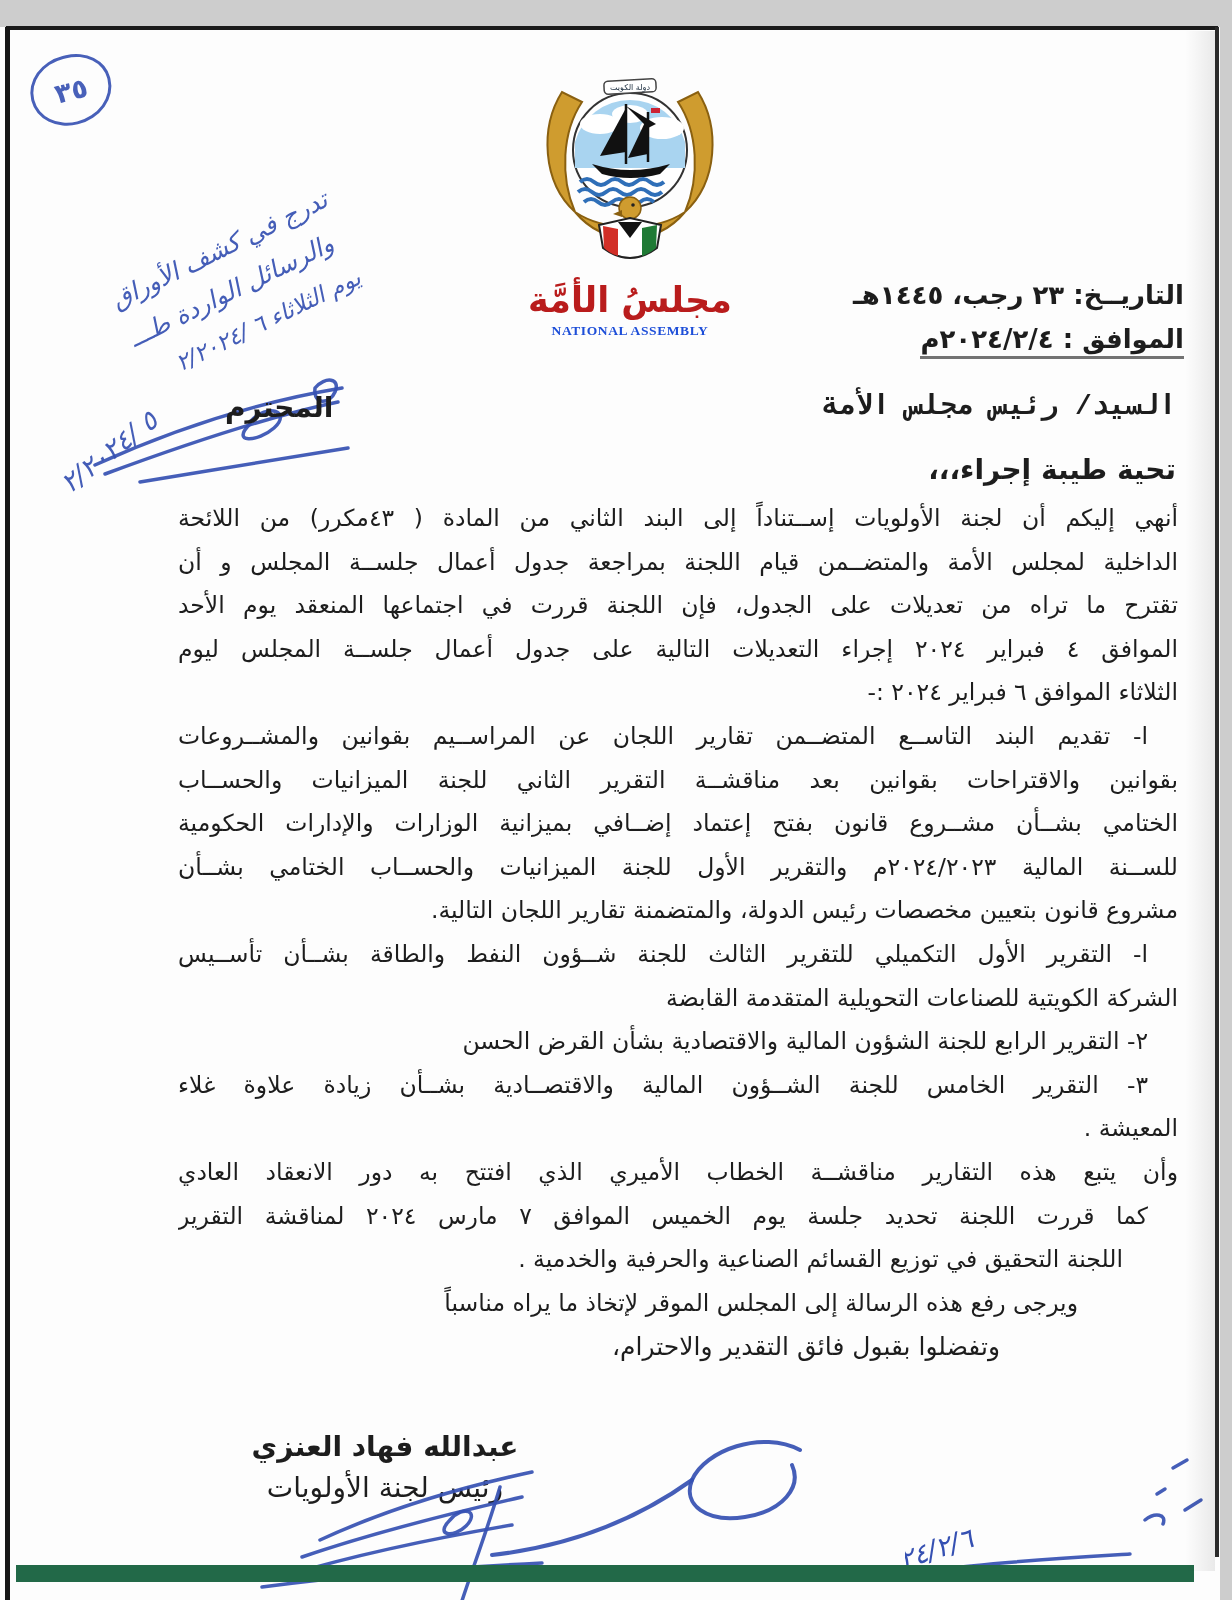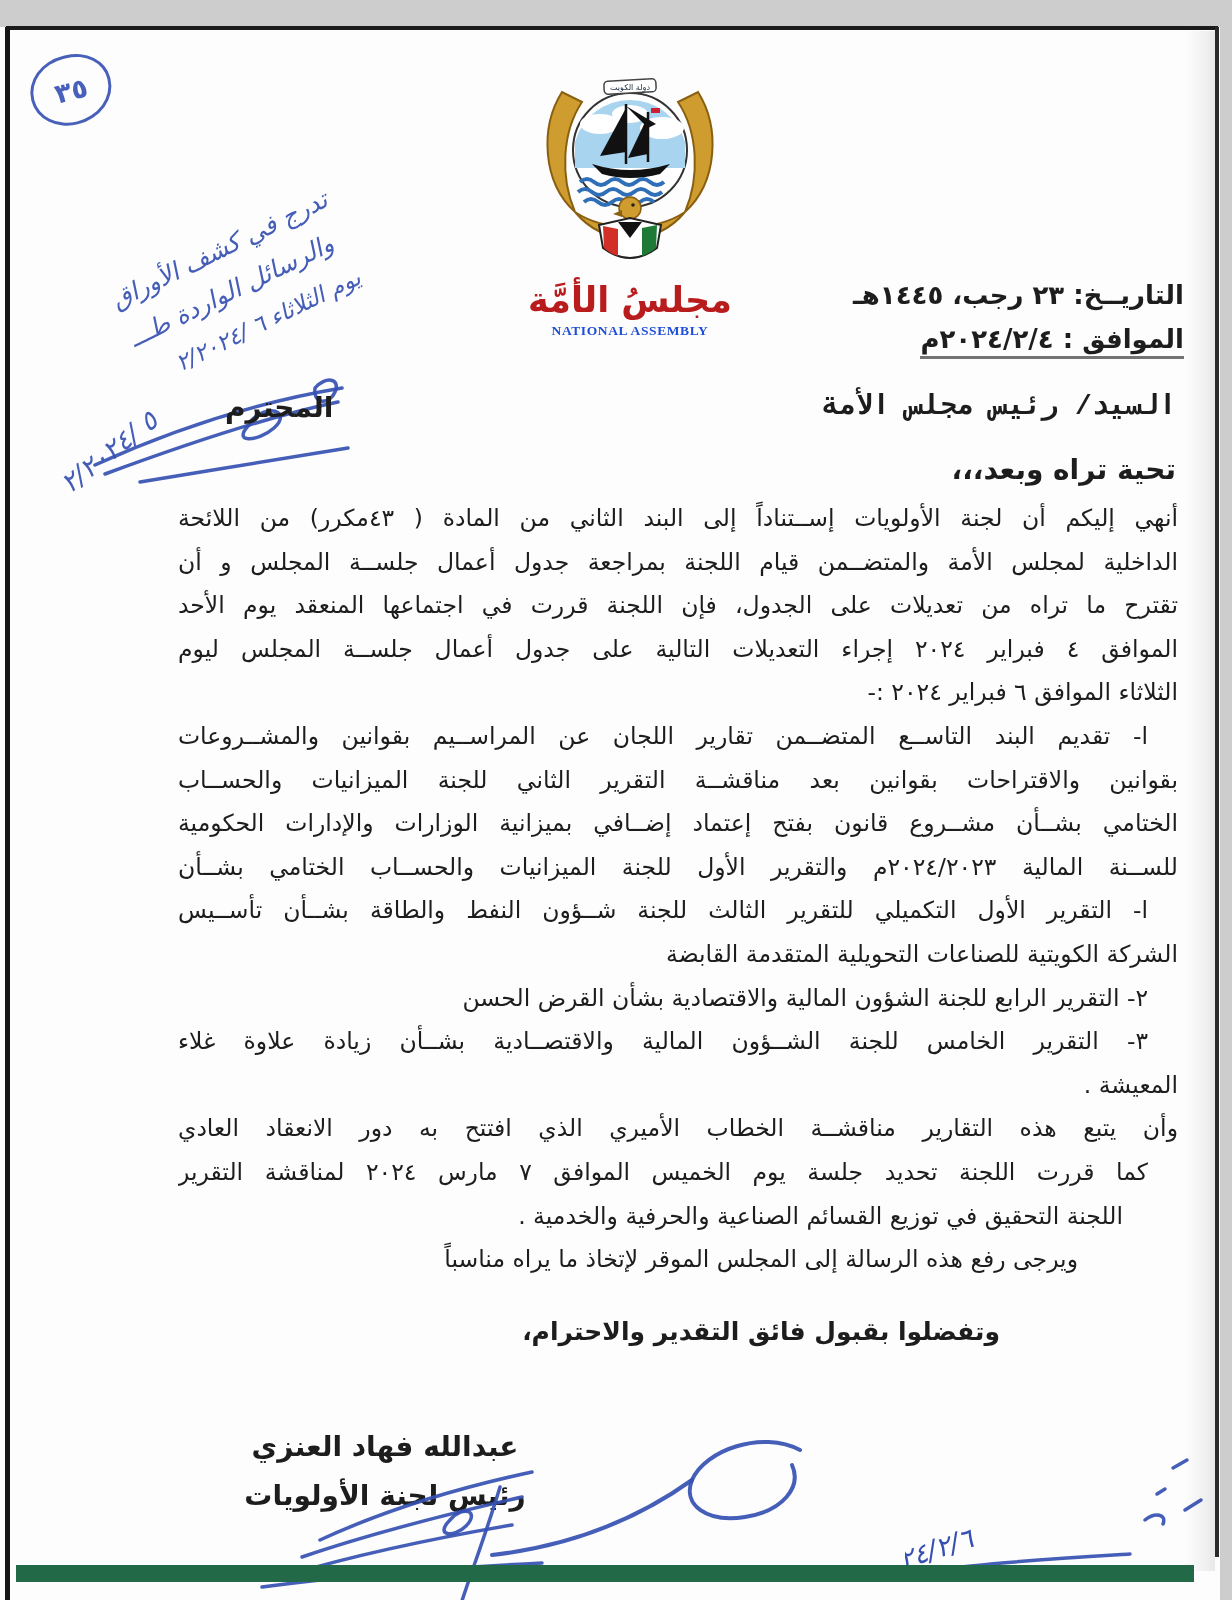--- a/index.html
+++ b/index.html
@@ -65,26 +65,26 @@
   .salutation{position:absolute;right:56px;top:453px;font-size:28px;font-weight:bold;}
 
   
   .body-text{position:absolute;right:54px;left:178px;top:497px;font-size:23.5px;}
   .bline{height:43.6px;line-height:43.6px;white-space:nowrap;}
   .line-j{text-align:justify;text-align-last:justify;white-space:normal;overflow:hidden;}
   .line-r{text-align:right;}
   .indent{padding-right:30px;}
   .indent2{padding-right:55px;}
   .req{padding-right:100px;}
-  .regards{padding-right:178px;font-weight:bold;font-size:25px;margin-top:28px;}
+  .regards{padding-right:178px;font-weight:normal;font-size:25px;}
 
   
   .sig-block{position:absolute;left:195px;top:1430px;width:380px;text-align:center;}
   .sig-name{font-size:28px;font-weight:bold;}
-  .sig-title{font-size:28px;font-weight:bold;margin-top:16px;}
+  .sig-title{font-size:28px;font-weight:normal;margin-top:8px;}
   .sig-main{position:absolute;left:200px;top:1425px;}
 
   
   .green-bar{position:absolute;left:16px;top:1565px;width:1178px;height:17px;
     background:var(--bar-green);}
 
   svg .ink{stroke:var(--ink-blue);stroke-width:3.5;fill:none;stroke-linecap:round;opacity:.92;}
   svg text.inktxt{fill:var(--ink-blue);font-family:"DejaVu Sans",sans-serif;font-style:italic;}
 </style>
 </head>
@@ -152,32 +152,33 @@
     <div class="caption">NATIONAL ASSEMBLY</div>
   </div>
 
   <div class="date-block">
     <div class="date-hijri">التاريــخ: ٢٣ رجب، ١٤٤٥هـ</div>
     <div><span class="date-greg">الموافق : ٢٠٢٤/٢/٤م</span></div>
   </div>
 
   <div class="addr-to">السيد/ رئيس مجلس الأمة</div>
   <div class="addr-hon">المحترم</div>
-  <div class="salutation">تحية تراه وبعد،،،</div>
+  <div class="salutation">تحية طيبة إجراء،،،</div>
 
   <div class="body-text">
     <div class="bline line-j">أنهي إليكم أن لجنة الأولويات إســتناداً إلى البند الثاني من المادة ( ٤٣مكرر) من اللائحة</div>
     <div class="bline line-j">الداخلية لمجلس الأمة والمتضــمن قيام اللجنة بمراجعة جدول أعمال جلســة المجلس و أن</div>
     <div class="bline line-j">تقترح ما تراه من تعديلات على الجدول، فإن اللجنة قررت في اجتماعها المنعقد يوم الأحد</div>
     <div class="bline line-j">الموافق ٤ فبراير ٢٠٢٤ إجراء التعديلات التالية على جدول أعمال جلســة المجلس ليوم</div>
     <div class="bline line-r">الثلاثاء الموافق ٦ فبراير ٢٠٢٤ :-</div>
     <div class="bline line-j indent">ا- تقديم البند التاســع المتضــمن تقارير اللجان عن المراســيم بقوانين والمشــروعات</div>
     <div class="bline line-j">بقوانين والاقتراحات بقوانين بعد مناقشــة التقرير الثاني للجنة الميزانيات والحســاب</div>
     <div class="bline line-j">الختامي بشــأن مشــروع قانون بفتح إعتماد إضــافي بميزانية الوزارات والإدارات الحكومية</div>
     <div class="bline line-j">للســنة المالية ٢٠٢٤/٢٠٢٣م والتقرير الأول للجنة الميزانيات والحســاب الختامي بشــأن</div>
+    <div class="bline line-r">مشروع قانون بتعيين مخصصات رئيس الدولة، والمتضمنة تقارير اللجان التالية.</div>
     <div class="bline line-j indent">ا- التقرير الأول التكميلي للتقرير الثالث للجنة شــؤون النفط والطاقة بشــأن تأســيس</div>
     <div class="bline line-r">الشركة الكويتية للصناعات التحويلية المتقدمة القابضة</div>
     <div class="bline line-r indent">٢- التقرير الرابع للجنة الشؤون المالية والاقتصادية بشأن القرض الحسن</div>
     <div class="bline line-j indent">٣- التقرير الخامس للجنة الشــؤون المالية والاقتصــادية بشــأن زيادة علاوة غلاء</div>
     <div class="bline line-r">المعيشة .</div>
     <div class="bline line-j">وأن يتبع هذه التقارير مناقشــة الخطاب الأميري الذي افتتح به دور الانعقاد العادي</div>
     <div class="bline line-j indent">كما قررت اللجنة تحديد جلسة يوم الخميس الموافق ٧ مارس ٢٠٢٤ لمناقشة التقرير</div>
     <div class="bline line-r indent2">اللجنة التحقيق في توزيع القسائم الصناعية والحرفية والخدمية .</div>
     <div class="bline line-r req">ويرجى رفع هذه الرسالة إلى المجلس الموقر لإتخاذ ما يراه مناسباً</div>
     <div class="bline line-r regards">وتفضلوا بقبول فائق التقدير والاحترام،</div>

